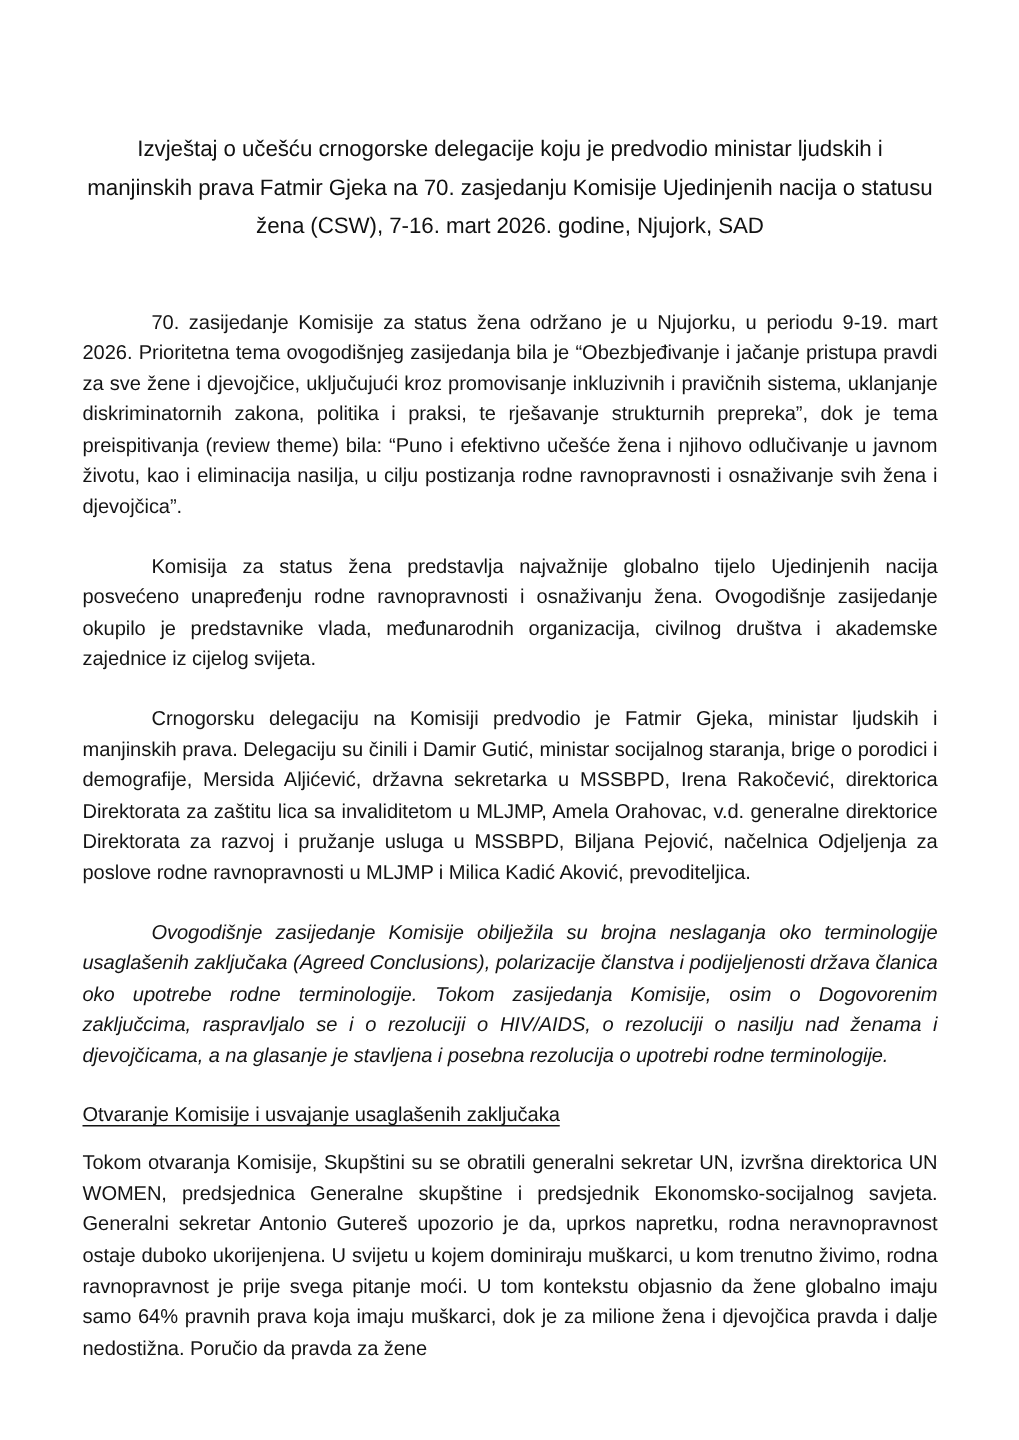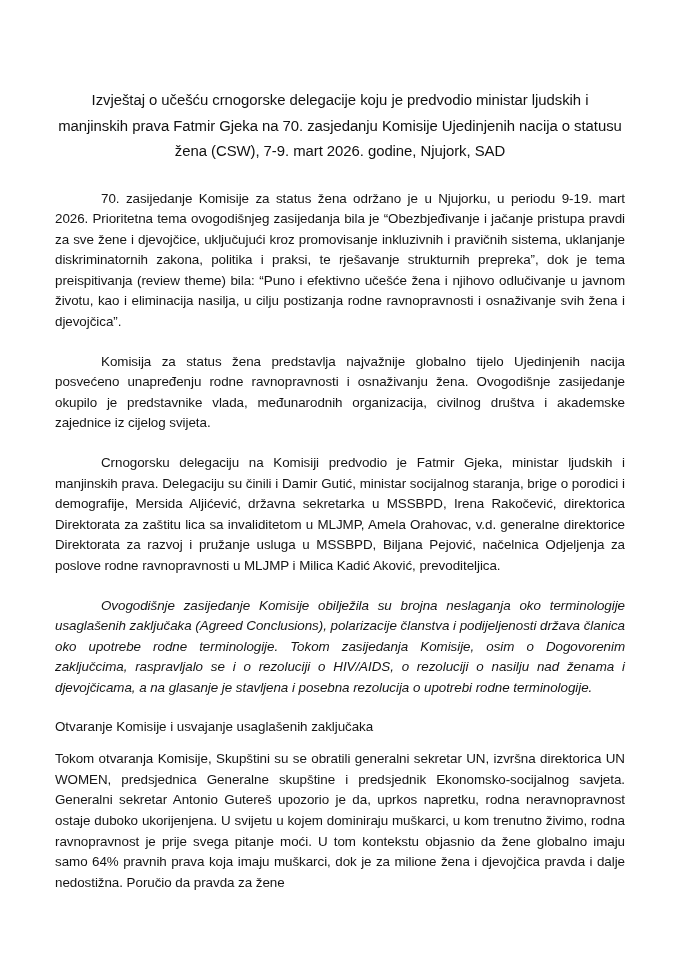--- a/index.html
+++ b/index.html
@@ -31,21 +31,21 @@
     margin: 0 0 0 0;
     font-size: 14.9px;
     line-height: 25.5px;
     font-weight: 400;
     text-align: center;
     letter-spacing: -0.05px;
     color: #111111;
   }
 
   .body-block {
-    margin-top: 24px;
+    margin-top: 40px;
   }
 
   p.para {
     margin: 0 0 19px 0;
     font-size: 13.4px;
     line-height: 20.6px;
     text-align: justify;
     text-justify: inter-word;
     letter-spacing: -0.05px;
     color: #141414;
@@ -66,34 +66,35 @@
     font-size: 13.4px;
     line-height: 20.6px;
     font-weight: 400;
     text-align: left;
     letter-spacing: -0.05px;
     color: #141414;
     display: block;
   }
 
   h2.section-heading span.ul {
+    text-decoration: underline;
     text-underline-offset: 2.5px;
     text-decoration-thickness: 1px;
   }
 
   p.para.last {
     margin-bottom: 0;
   }
 </style>
 </head>
 <body>
 
 <div class="page">
 
-  <h1 class="doc-title">Izvještaj o učešću crnogorske delegacije koju je predvodio ministar ljudskih i manjinskih prava Fatmir Gjeka na 70. zasjedanju Komisije Ujedinjenih nacija o statusu žena (CSW), 7-9. mart 2026. godine, Njujork, SAD</h1>
+  <h1 class="doc-title">Izvještaj o učešću crnogorske delegacije koju je predvodio ministar ljudskih i manjinskih prava Fatmir Gjeka na 70. zasjedanju Komisije Ujedinjenih nacija o statusu žena (CSW), 7-16. mart 2026. godine, Njujork, SAD</h1>
 
   <div class="body-block">
 
     <p class="para indent">70. zasijedanje Komisije za status žena održano je u Njujorku, u periodu 9-19. mart 2026. Prioritetna tema ovogodišnjeg zasijedanja bila je “Obezbjeđivanje i jačanje pristupa pravdi za sve žene i djevojčice, uključujući kroz promovisanje inkluzivnih i pravičnih sistema, uklanjanje diskriminatornih zakona, politika i praksi, te rješavanje strukturnih prepreka”, dok je tema preispitivanja (review theme) bila: “Puno i efektivno učešće žena i njihovo odlučivanje u javnom životu, kao i eliminacija nasilja, u cilju postizanja rodne ravnopravnosti i osnaživanje svih žena i djevojčica”.</p>
 
     <p class="para indent">Komisija za status žena predstavlja najvažnije globalno tijelo Ujedinjenih nacija posvećeno unapređenju rodne ravnopravnosti i osnaživanju žena. Ovogodišnje zasijedanje okupilo je predstavnike vlada, međunarodnih organizacija, civilnog društva i akademske zajednice iz cijelog svijeta.</p>
 
     <p class="para indent">Crnogorsku delegaciju na Komisiji predvodio je Fatmir Gjeka, ministar ljudskih i manjinskih prava. Delegaciju su činili i Damir Gutić, ministar socijalnog staranja, brige o porodici i demografije, Mersida Aljićević, državna sekretarka u MSSBPD, Irena Rakočević, direktorica Direktorata za zaštitu lica sa invaliditetom u MLJMP, Amela Orahovac, v.d. generalne direktorice Direktorata za razvoj i pružanje usluga u MSSBPD, Biljana Pejović, načelnica Odjeljenja za poslove rodne ravnopravnosti u MLJMP i Milica Kadić Aković, prevoditeljica.</p>
 
     <p class="para indent tight">Ovogodišnje zasijedanje Komisije obilježila su brojna neslaganja oko terminologije usaglašenih zaključaka (Agreed Conclusions), polarizacije članstva i podijeljenosti država članica oko upotrebe rodne terminologije. Tokom zasijedanja Komisije, osim o Dogovorenim zaključcima, raspravljalo se i o rezoluciji o HIV/AIDS, o rezoluciji o nasilju nad ženama i djevojčicama, a na glasanje je stavljena i posebna rezolucija o upotrebi rodne terminologije.</p>

